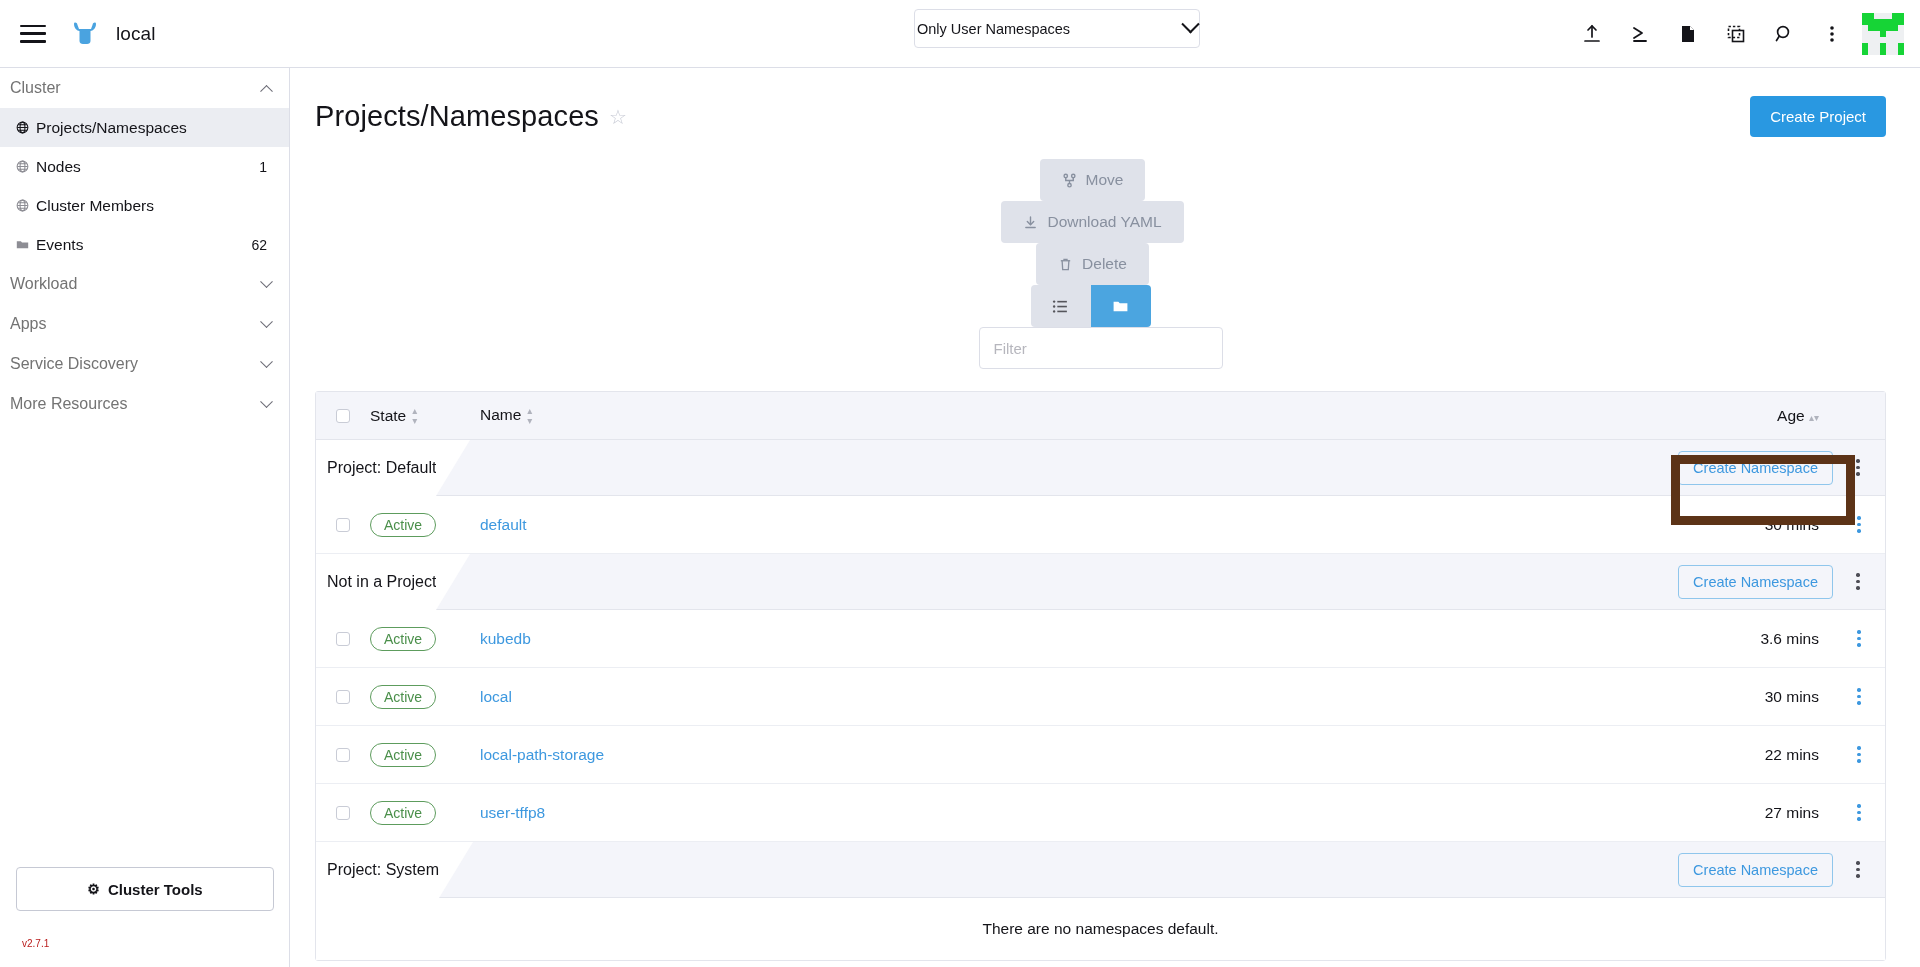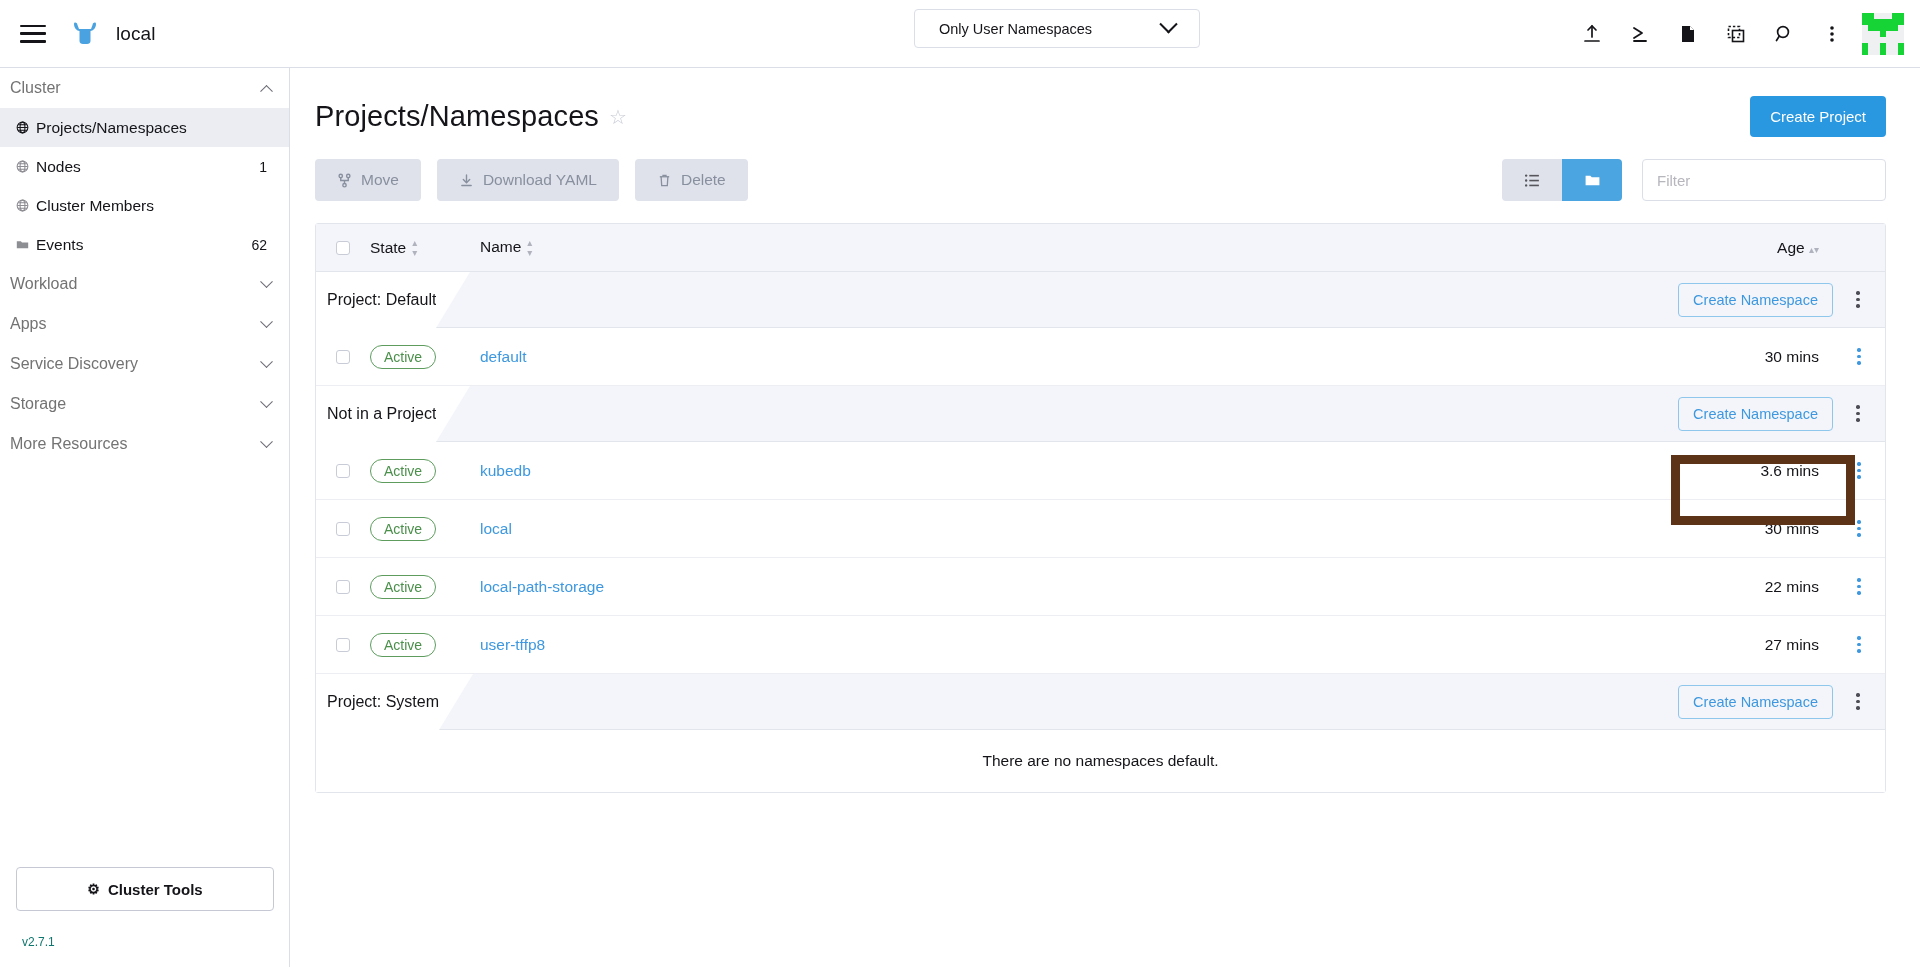--- a/index.html
+++ b/index.html
@@ -31,21 +31,21 @@
   .cluster-logo svg { display: block; }
   .cluster-name {
     font-size: 19px; color: #141419; margin-left: 14px; letter-spacing: .1px;
   }
 
   .ns-select {
     position: absolute; left: 914px; top: 9px;
     width: 286px; height: 39px;
     border: 1px solid #dcdee7; border-radius: 4px;
     background: #fff;
-    display: flex; align-items: center; padding: 0 24px;
+    display: flex; align-items: center; padding: 0 2px;
     font-size: 14.5px; color: #141419; cursor: pointer;
   }
   .ns-select .lbl { flex: 1; }
   .chev { width: 13px; height: 13px; border-right: 2px solid #141419; border-bottom: 2px solid #141419;
           transform: rotate(45deg) translate(-3px,-3px); }
 
   .hdr-icons { position: absolute; right: 16px; top: 0; height: 68px; display: flex; align-items: center; }
   .hdr-icon {
     width: 48px; height: 48px; display: flex; align-items: center; justify-content: center;
     cursor: pointer; color: #141419;
@@ -91,38 +91,38 @@
     position: absolute; left: 16px; bottom: 56px;
     width: 258px; height: 44px;
     border: 1px solid #c6c9d4; border-radius: 4px;
     background: #fff;
     display: flex; align-items: center; justify-content: center;
     font-size: 15px; color: #141419; font-weight: 600; cursor: pointer;
   }
   .cluster-tools .gear { margin-right: 8px; font-size: 14px; }
   .version {
     position: absolute; left: 22px; bottom: 18px;
-    font-size: 12px; color: #0f766e;
+    font-size: 10px; color: #b91c1c;
   }
 
   
   .main { position: absolute; top: 68px; left: 290px; width: 1630px; height: 899px; background: #fff; }
 
   .page-head { display: flex; align-items: center; padding: 28px 34px 0 25px; }
   .page-title { font-size: 29px; font-weight: 400; color: #141419; letter-spacing: .1px; }
   .fav-star { margin-left: 10px; font-size: 20px; color: #c9ccd6; cursor: pointer; line-height: 1; }
   .spacer { flex: 1; }
   .btn-primary {
     background: #2998e1; color: #fff; border: none; border-radius: 4px;
     height: 41px; padding: 0 20px; font-size: 15px; cursor: pointer;
     font-family: inherit;
   }
 
   
-  .toolbar { display: flex; align-items: center; padding: 22px 34px 0 25px; }
+  .toolbar { display: flex; align-items: center; padding: 22px 34px 0 25px; flex-direction: column; }
   .btn-grey {
     background: #dfe2ea; color: #88909f; border: none; border-radius: 4px;
     height: 42px; padding: 0 22px; margin-right: 16px; font-size: 15.5px;
     display: flex; align-items: center; gap: 9px; cursor: default;
     font-family: inherit;
   }
   .btn-grey svg { display: block; }
 
   .view-toggle { display: flex; border-radius: 4px; overflow: hidden; margin-right: 20px; }
   .vt-btn {
@@ -349,24 +349,20 @@
   <div class="nav-group-header">
     <span class="ttl">Workload</span>
     <span class="caret down"></span>
   </div>
   <div class="nav-group-header">
     <span class="ttl">Apps</span>
     <span class="caret down"></span>
   </div>
   <div class="nav-group-header">
     <span class="ttl">Service Discovery</span>
-    <span class="caret down"></span>
-  </div>
-  <div class="nav-group-header">
-    <span class="ttl">Storage</span>
     <span class="caret down"></span>
   </div>
   <div class="nav-group-header">
     <span class="ttl">More Resources</span>
     <span class="caret down"></span>
   </div>
 
   <div class="cluster-tools">
     <span class="gear">⚙</span>
     <span>Cluster Tools</span>

